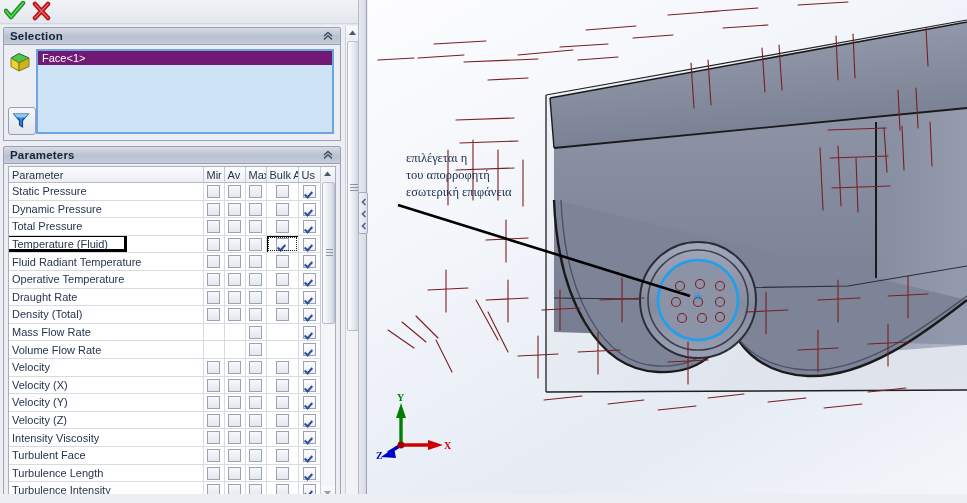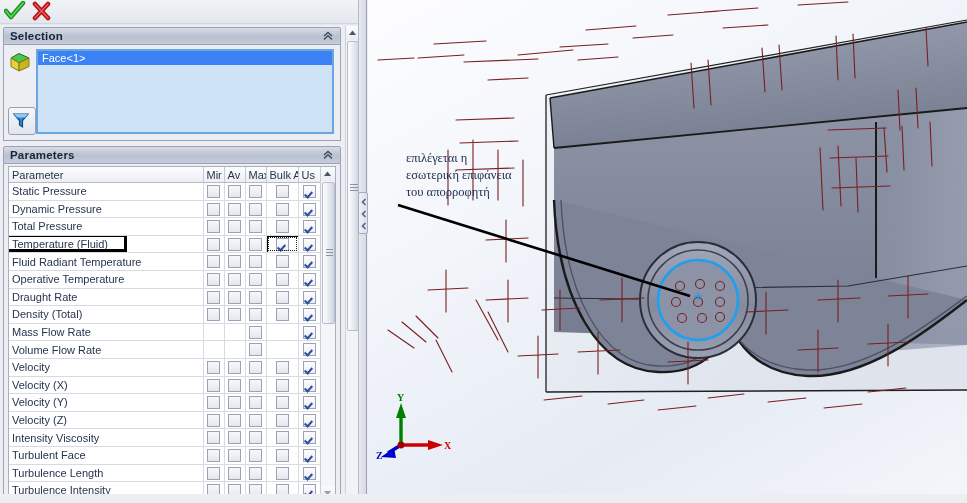--- a/index.html
+++ b/index.html
@@ -66,21 +66,21 @@
     cursor:pointer;
   }
   .sel-list{
     position:absolute;left:32px;top:4px;width:298px;height:85px;
     background:#cfe3f7;
     border:2px solid #6aa7e0;
     box-sizing:border-box;
   }
   .sel-item{
     position:absolute;left:0;top:0;width:100%;height:14px;
-    background:#3b82f6;color:#ffffff;
+    background:#701a75;color:#ffffff;
     font-size:11px;padding:1px 0 0 4px;box-sizing:border-box;
     cursor:pointer;
   }
 
   
   #par-header{top:146px;}
   #par-body{top:164px;height:336px;border-bottom:none;}
 
   .grid-wrap{
     position:absolute;left:4px;top:2px;width:328px;height:334px;
@@ -570,17 +570,17 @@
         <circle cx="33" cy="445" r="3.4" fill="#a00000"></circle>
       </g>
     </svg>
 
     <div class="axis-lbl" style="left:29px;top:392px;color:#008000;">Y</div>
     <div class="axis-lbl" style="left:76px;top:440px;color:#cc0000;">X</div>
     <div class="axis-lbl" style="left:8px;top:450px;color:#0000cc;">Z</div>
 
     <div class="annot">
       <div>επιλέγεται η</div>
+      <div>του απορροφητή</div>
       <div>εσωτερική επιφάνεια</div>
-      <div>του απορροφητή</div>
     </div>
   </div>
 </div>
 
 </body></html>

